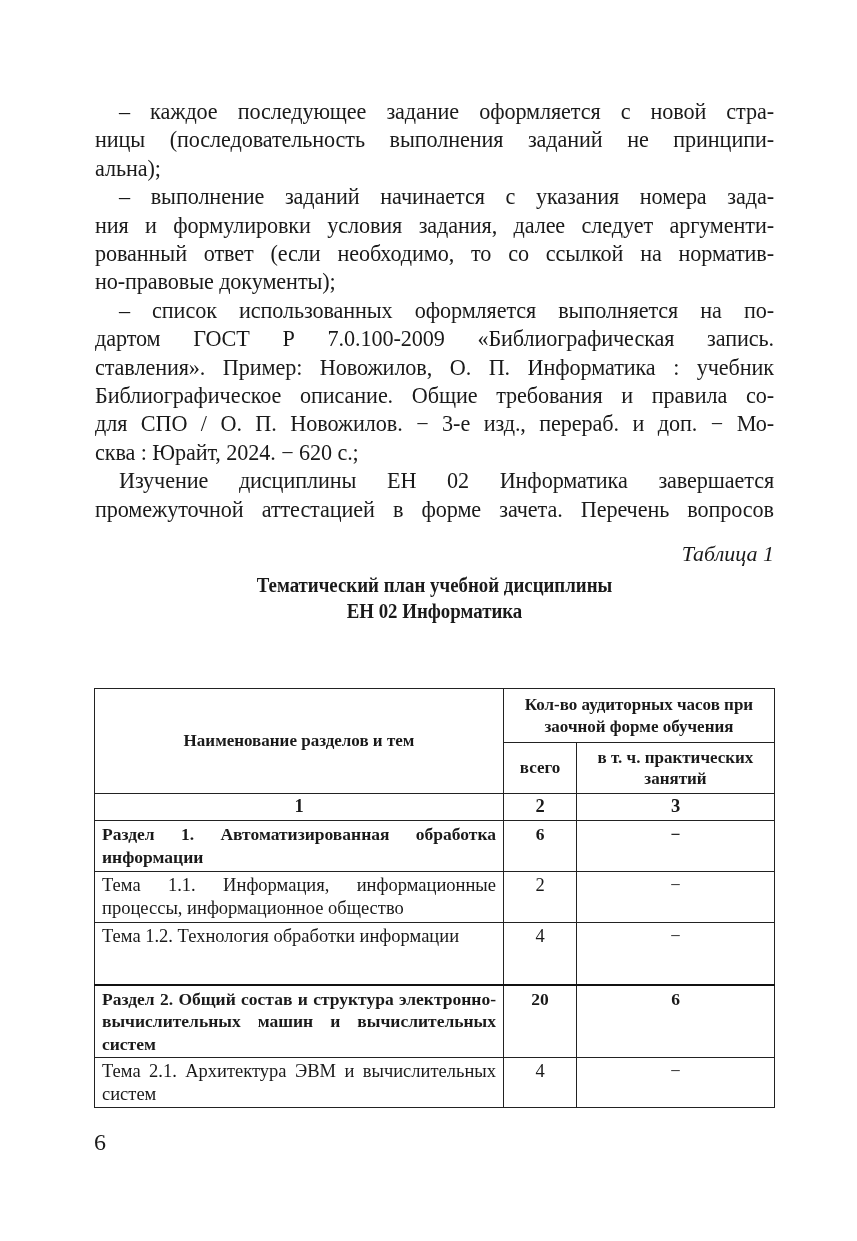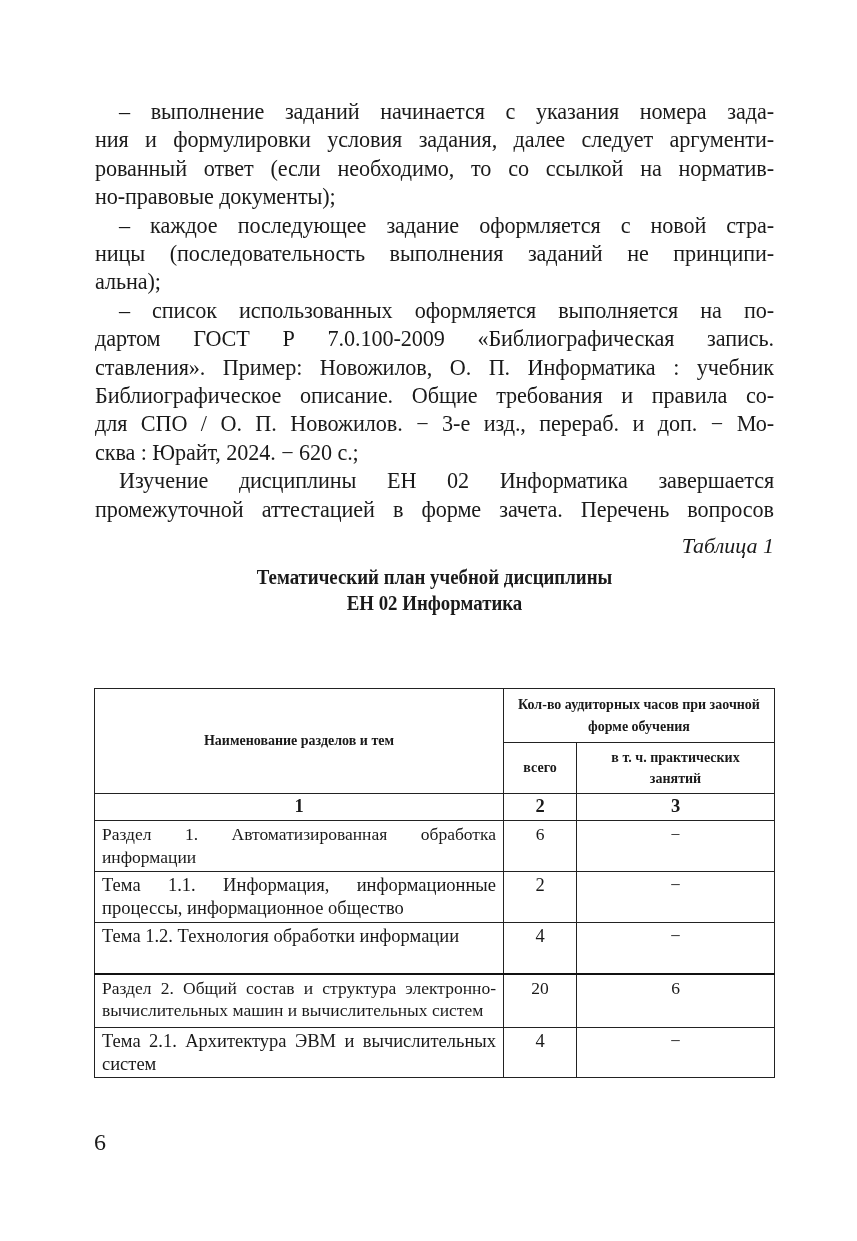--- a/index.html
+++ b/index.html
@@ -4,48 +4,48 @@
 <style>
   html, body { margin:0; padding:0; background:#ffffff; }
   body { width:857px; height:1241px; position:relative; overflow:hidden;
          font-family:"Liberation Serif", "DejaVu Serif", serif; color:#1a1a1a; }
   .page { position:absolute; left:95px; top:98px; width:679px; }
   .para { font-size:22.2px; line-height:28.4px; text-align:justify; margin:0;
           text-indent:24px; letter-spacing:-0.1px; hyphens:manual; }
   .para span.ln { display:block; text-align:justify; text-align-last:justify; text-indent:0; }
   .para span.ln.first { padding-left:24px; }
   .para span.ln.last { text-align-last:left; }
-  .caption { text-align:right; font-style:italic; font-size:22px; line-height:28px; margin-top:8px; }
+  .caption { text-align:right; font-style:italic; font-size:22px; line-height:28px; margin-top:16px; }
   .title { text-align:center; font-weight:bold; font-size:20.5px; line-height:26px; margin-top:4px;
            font-family:"Liberation Serif", serif; transform:scaleX(0.92); transform-origin:center; }
   table.plan { position:absolute; left:94px; top:688px; width:680px; border-collapse:collapse;
                table-layout:fixed; font-size:18.5px; line-height:22.5px; }
   table.plan td, table.plan th { border:1.5px solid #222; padding:2px 7px; vertical-align:top; }
-  table.plan th { font-weight:bold; text-align:center; vertical-align:middle; font-size:14px; line-height:21.5px; }
+  table.plan th { font-weight:bold; text-align:center; vertical-align:middle; font-size:17px; line-height:21.5px; }
   table.plan td.name { text-align:justify; }
   table.plan td.num { text-align:center; }
-  table.plan tr.section td { font-weight:normal; font-size:17.5px;border-radius:23px; }
+  table.plan tr.section td { font-weight:bold; font-size:17.5px;border-radius:23px; }
   table.plan tr.colnums td { font-weight:bold; text-align:center; padding:0 4px; line-height:24px; }
   table.plan tr.section-end td { border-bottom:2.5px solid #111; }
   .pageno { position:absolute; left:94px; top:1129px; font-size:24px; }
 </style>
 </head>
 <body>
 
 <div class="page">
   <p class="para" style="text-indent:0">
+    <span class="ln first">– каждое последующее задание оформляется с новой стра-</span>
+    <span class="ln">ницы (последовательность выполнения заданий не принципи-</span>
+    <span class="ln last">альна);</span>
+  </p>
+  <p class="para" style="text-indent:0">
     <span class="ln first">– выполнение заданий начинается с указания номера зада-</span>
     <span class="ln">ния и формулировки условия задания, далее следует аргументи-</span>
     <span class="ln">рованный ответ (если необходимо, то со ссылкой на норматив-</span>
     <span class="ln last">но-правовые документы);</span>
-  </p>
-  <p class="para" style="text-indent:0">
-    <span class="ln first">– каждое последующее задание оформляется с новой стра-</span>
-    <span class="ln">ницы (последовательность выполнения заданий не принципи-</span>
-    <span class="ln last">альна);</span>
   </p>
   <p class="para" style="text-indent:0">
     <span class="ln first">– список использованных оформляется выполняется на по-</span>
     <span class="ln">дартом ГОСТ Р 7.0.100-2009 «Библиографическая запись.</span>
     <span class="ln">ставления». Пример: Новожилов, О. П. Информатика : учебник</span>
     <span class="ln">Библиографическое описание. Общие требования и правила со-</span>
     <span class="ln">для СПО / О. П. Новожилов. − 3-е изд., перераб. и доп. − Мо-</span>
     <span class="ln last">сква : Юрайт, 2024. − 620 с.;</span>
   </p>
   <p class="para" style="text-indent:0">
@@ -80,21 +80,21 @@
   <tr class="section" style="height:51px">
     <td class="name">Раздел 1. Автоматизированная обработка информации</td>
     <td class="num">6</td>
     <td class="num">−</td>
   </tr>
   <tr style="height:51px">
     <td class="name">Тема 1.1. Информация, информационные процессы, информационное общество</td>
     <td class="num">2</td>
     <td class="num">−</td>
   </tr>
-  <tr class="section-end" style="height:51px">
+  <tr class="section-end" style="height:62px">
     <td class="name">Тема 1.2. Технология обработки информации</td>
     <td class="num">4</td>
     <td class="num">−</td>
   </tr>
   <tr class="section" style="height:54px">
     <td class="name">Раздел 2. Общий состав и структура электронно-вычислительных машин и вычислительных систем</td>
     <td class="num">20</td>
     <td class="num">6</td>
   </tr>
   <tr style="height:50px">

